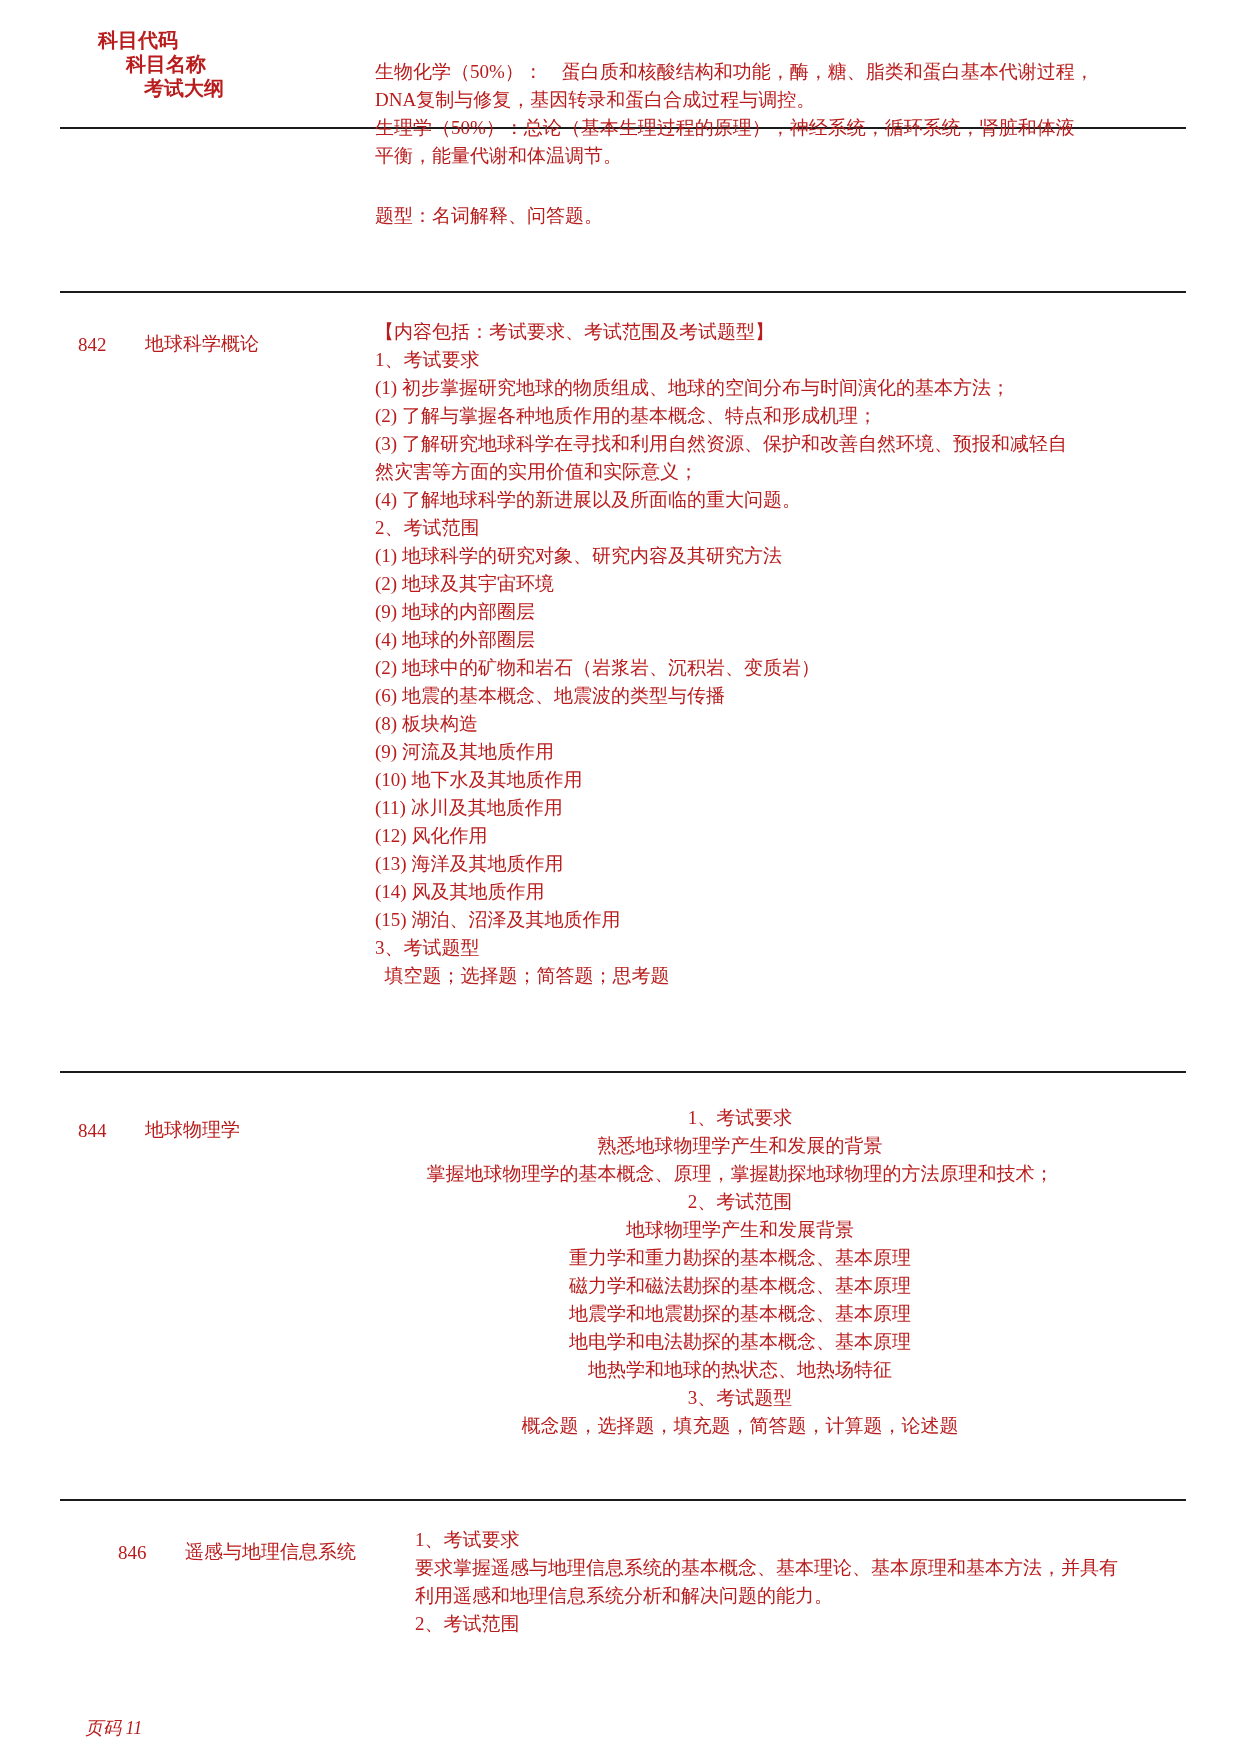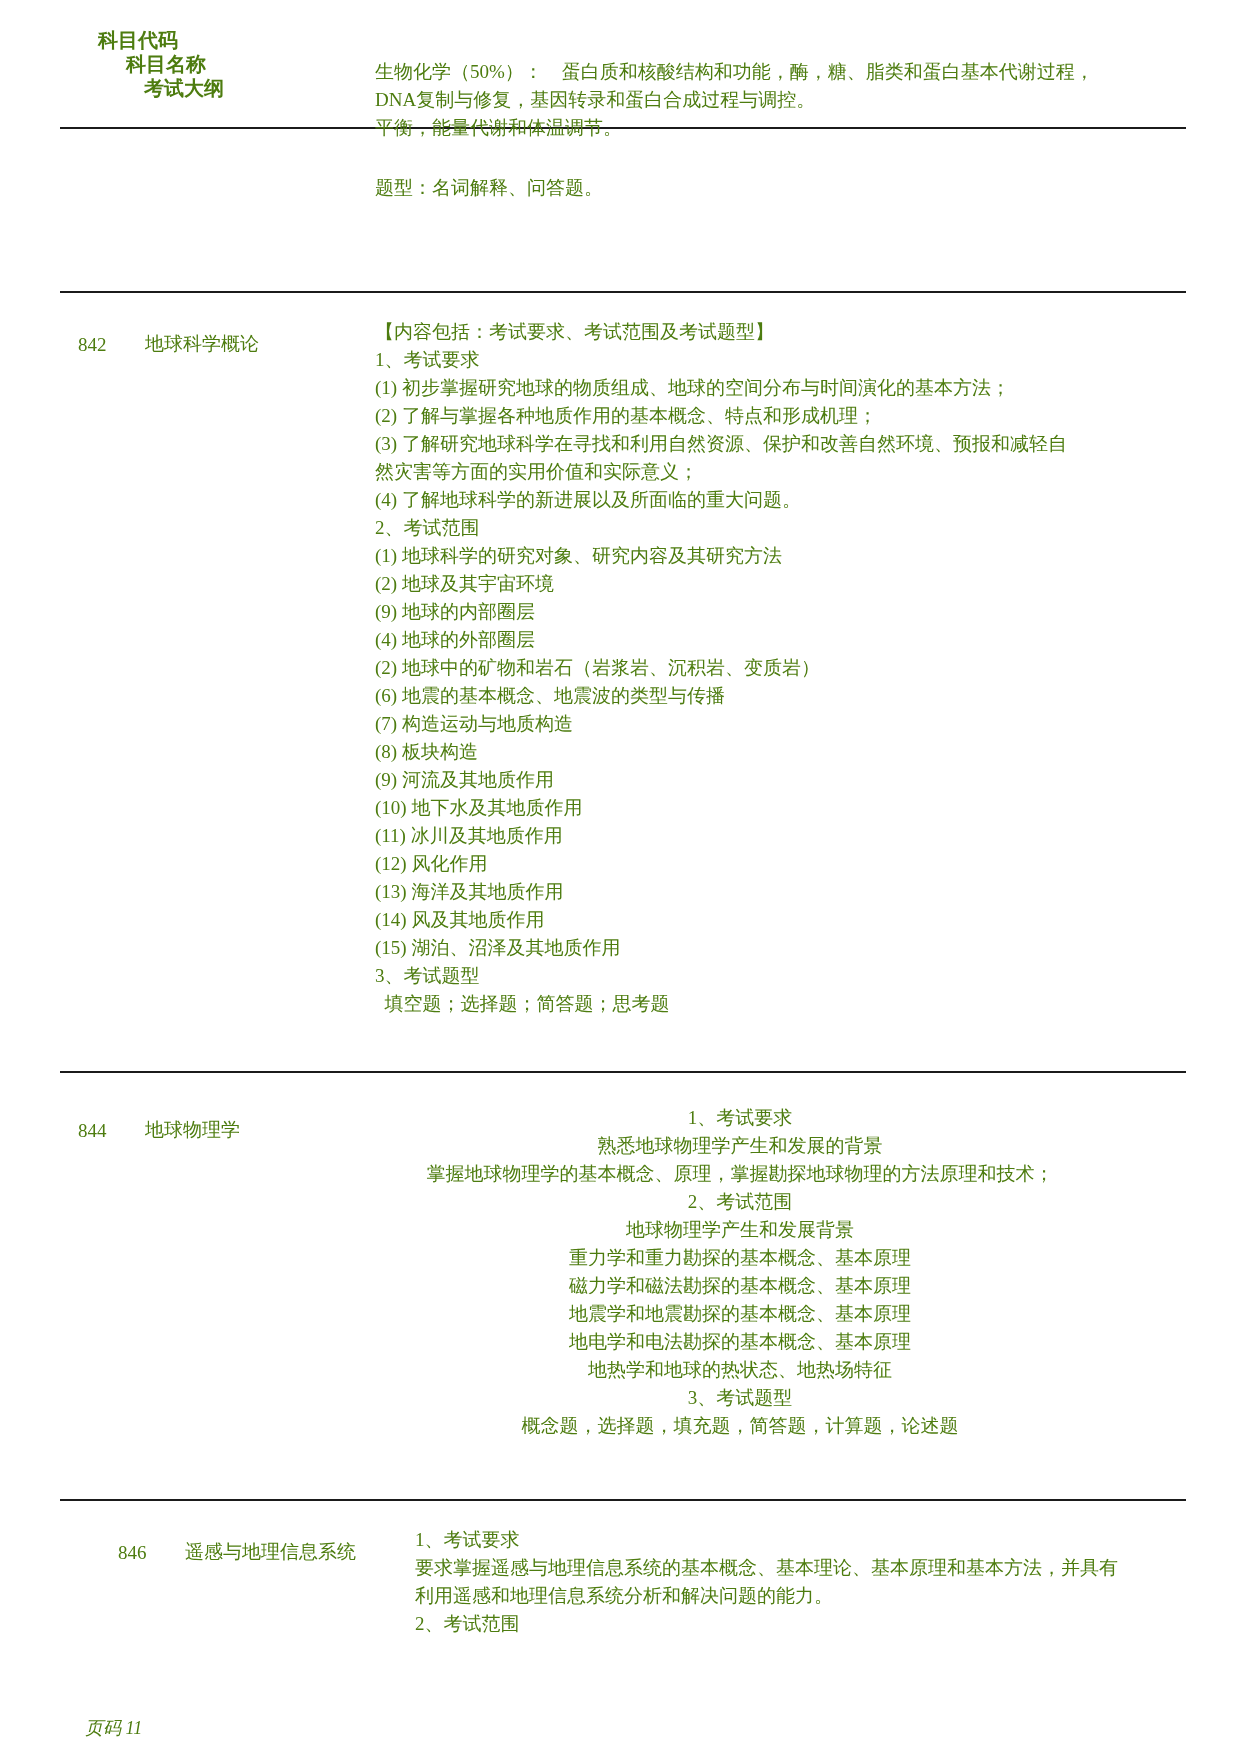--- a/index.html
+++ b/index.html
@@ -6,21 +6,21 @@
     margin: 0;
     padding: 0;
     background: #ffffff;
   }
   .page {
     position: relative;
     width: 1240px;
     height: 1754px;
     background: #ffffff;
     font-family: "Liberation Serif", serif;
-    color: #4d7c0f;
+    color: #b91c1c;
     overflow: hidden;
   }
   
   .page-header {
     position: absolute;
     top: 4px;
     left: 60px;
     width: 1126px;
     border-bottom: 2px solid #1b1b1b;
     padding-bottom: 3px;
@@ -106,20 +106,21 @@
     <span class="h-col c1">科目代码</span>
     <span class="h-col c2">科目名称</span>
     <span class="h-col c3">考试大纲</span>
   </div>
 
   <div class="cont-block">
     <div>
 
     <div class="line">生物化学（50%）：　蛋白质和核酸结构和功能，酶，糖、脂类和蛋白基本代谢过程，</div>
         <div class="line">DNA复制与修复，基因转录和蛋白合成过程与调控。</div>
+        <div class="line">生理学（50%）：总论（基本生理过程的原理），神经系统，循环系统，肾脏和体液</div>
         <div class="line">平衡，能量代谢和体温调节。</div>
       </div>
     <div class="spacer"></div>
     <div class="line">题型：名词解释、问答题。</div>
   </div>
 
   <div class="hr hr1"></div>
 
   <div class="subject-row row-842">
     <div class="code">842</div>
@@ -133,21 +134,20 @@
         <div class="line">(3) 了解研究地球科学在寻找和利用自然资源、保护和改善自然环境、预报和减轻自</div>
         <div class="line">然灾害等方面的实用价值和实际意义；</div>
         <div class="line">(4) 了解地球科学的新进展以及所面临的重大问题。</div>
         <div class="line">2、考试范围</div>
         <div class="line">(1) 地球科学的研究对象、研究内容及其研究方法</div>
         <div class="line">(2) 地球及其宇宙环境</div>
         <div class="line">(9) 地球的内部圈层</div>
         <div class="line">(4) 地球的外部圈层</div>
         <div class="line">(2) 地球中的矿物和岩石（岩浆岩、沉积岩、变质岩）</div>
         <div class="line">(6) 地震的基本概念、地震波的类型与传播</div>
-        <div class="line">(7) 构造运动与地质构造</div>
         <div class="line">(8) 板块构造</div>
         <div class="line">(9) 河流及其地质作用</div>
         <div class="line">(10) 地下水及其地质作用</div>
         <div class="line">(11) 冰川及其地质作用</div>
         <div class="line">(12) 风化作用</div>
         <div class="line">(13) 海洋及其地质作用</div>
         <div class="line">(14) 风及其地质作用</div>
         <div class="line">(15) 湖泊、沼泽及其地质作用</div>
         <div class="line">3、考试题型</div>
         <div class="line">  填空题；选择题；简答题；思考题</div>

